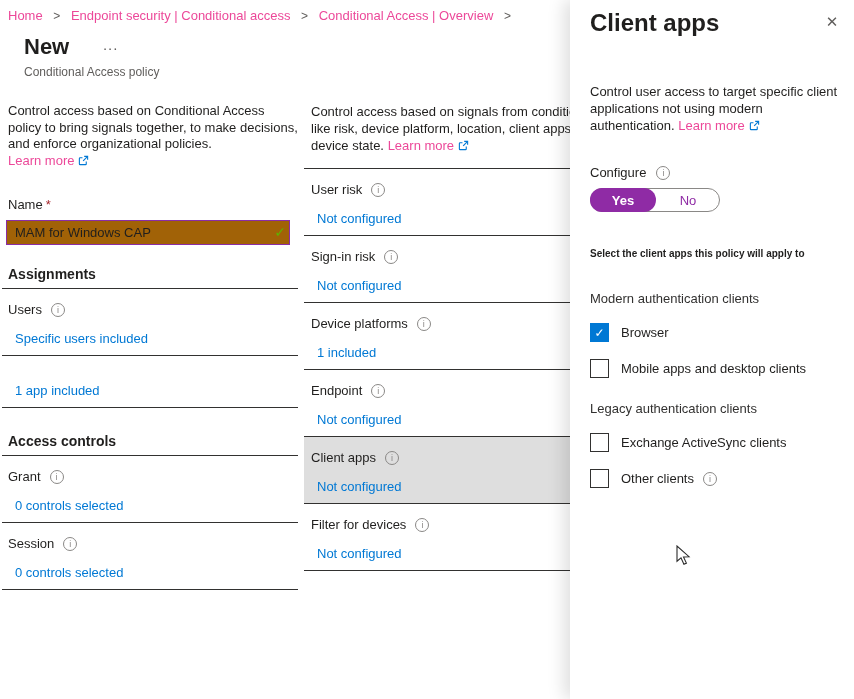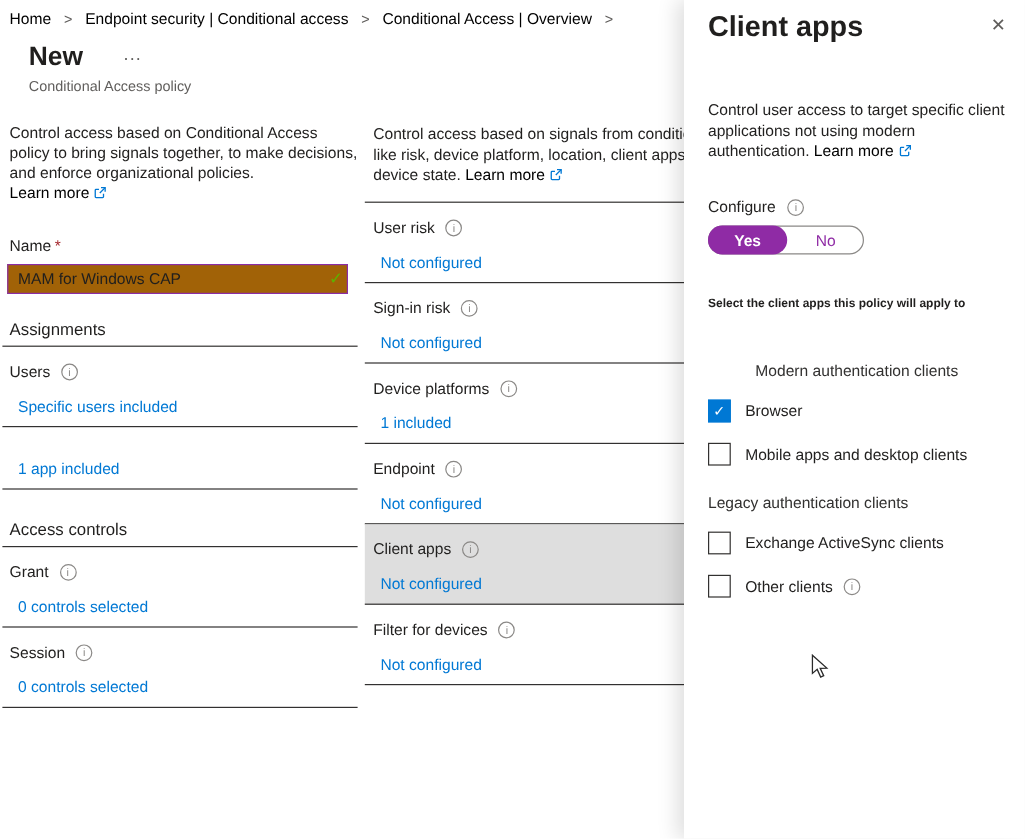--- a/index.html
+++ b/index.html
@@ -2,21 +2,21 @@
 <html><head>
 <meta charset="utf-8">
 <style>
   * { box-sizing: border-box; }
   html,body { margin:0; padding:0; }
   body {
     width:854px; height:699px; position:relative; overflow:hidden;
     background:#ffffff; color:#201f1e;
     font-family:"Liberation Sans", sans-serif; font-size:13px;
   }
-  a, .link { color:#000000; text-decoration:none; cursor:pointer; }
+  a, .link { color:#ec4899; text-decoration:none; cursor:pointer; }
 
   
   .breadcrumb { position:absolute; left:8px; top:8px; font-size:13px; white-space:nowrap; }
   .breadcrumb .sep { color:#605e5c; margin:0 7px; font-size:12px; }
   .page-head { position:absolute; left:24px; top:34px; }
   .page-title { font-size:22px; font-weight:700; color:#201f1e; display:inline-block; }
   .more-btn { display:inline-block; margin-left:30px; color:#605e5c; font-size:15px;
               letter-spacing:1px; vertical-align:4px; cursor:pointer; }
   .page-subtitle { margin-top:5px; font-size:12px; color:#605e5c; }
 
@@ -33,21 +33,21 @@
   .name-input-wrap { position:relative; margin:8px 4px 0 4px; }
   .name-input {
     width:284px; height:25px; border:1px solid #8a2da5; background:#a16207;
     font-family:"Liberation Sans",sans-serif; font-size:13px; color:#201f1e;
     padding:0 26px 0 8px; outline:none;
   }
   .valid-check { position:absolute; right:8px; top:4px; color:#5db300; font-size:14px; }
   .valid-check::before { content:"\2713"; }
 
   .section-heading { padding-left:6px; font-size:14px; color:#201f1e;
-                     padding-bottom:6px; border-bottom:1px solid #323130; }
+                     padding-bottom:6px; border-bottom:1px solid #323130;font-weight:bold; }
   .mt-assign { margin-top:21px; }
   .mt-access { margin-top:25px; }
 
   .row { padding:13px 0 9px 0; border-bottom:1px solid #323130; cursor:pointer; }
   .row .label-line { padding-left:6px; display:flex; align-items:center; gap:9px;
                      font-size:13px; color:#201f1e; }
   .midcol .row .label-line { padding-left:7px; }
   .row .value { margin-top:14px; padding-left:13px; font-size:13px; color:#0078d4; }
   .row.highlighted { background:#dedede; }
 
@@ -71,21 +71,21 @@
   .toggle { margin-top:8px; position:relative; width:130px; height:24px;
             border:1px solid #8a8886; border-radius:12px; background:#fff; cursor:pointer; }
   .toggle-yes { position:absolute; left:-1px; top:-1px; width:66px; height:24px;
                 background:#8f2ba5; border-radius:12px; color:#fff; font-size:13px;
                 font-weight:700; display:flex; align-items:center; justify-content:center; }
   .toggle-no { position:absolute; right:0; top:0; width:62px; height:22px;
                color:#8f2ba5; font-size:13px; display:flex; align-items:center;
                justify-content:center; }
   .select-text { margin-top:32px; width:252px; font-size:10px; line-height:19px; color:#201f1e;font-weight:bold; }
   .group-label { font-size:13px; color:#323130; }
-  .g1 { margin-top:38px;text-align:center; } .g2 { margin-top:23px; }
+  .g1 { margin-top:28px; } .g2 { margin-top:23px; }
   .check-row { margin-top:17px; display:flex; align-items:center; gap:12px; cursor:pointer; }
   .checkbox { width:19px; height:19px; border:1px solid #323130; background:#fff;
               flex:0 0 auto; display:flex; align-items:center; justify-content:center; }
   .checkbox.checked { background:#0078d4; border-color:#0078d4; color:#fff; font-size:12px; }
   .checkbox.checked::before { content:"\2713"; }
   .check-label { font-size:13px; color:#201f1e; display:flex; align-items:center; gap:9px; }
 
   .cursor { position:absolute; left:676px; top:545px; }
 </style>
 </head>

